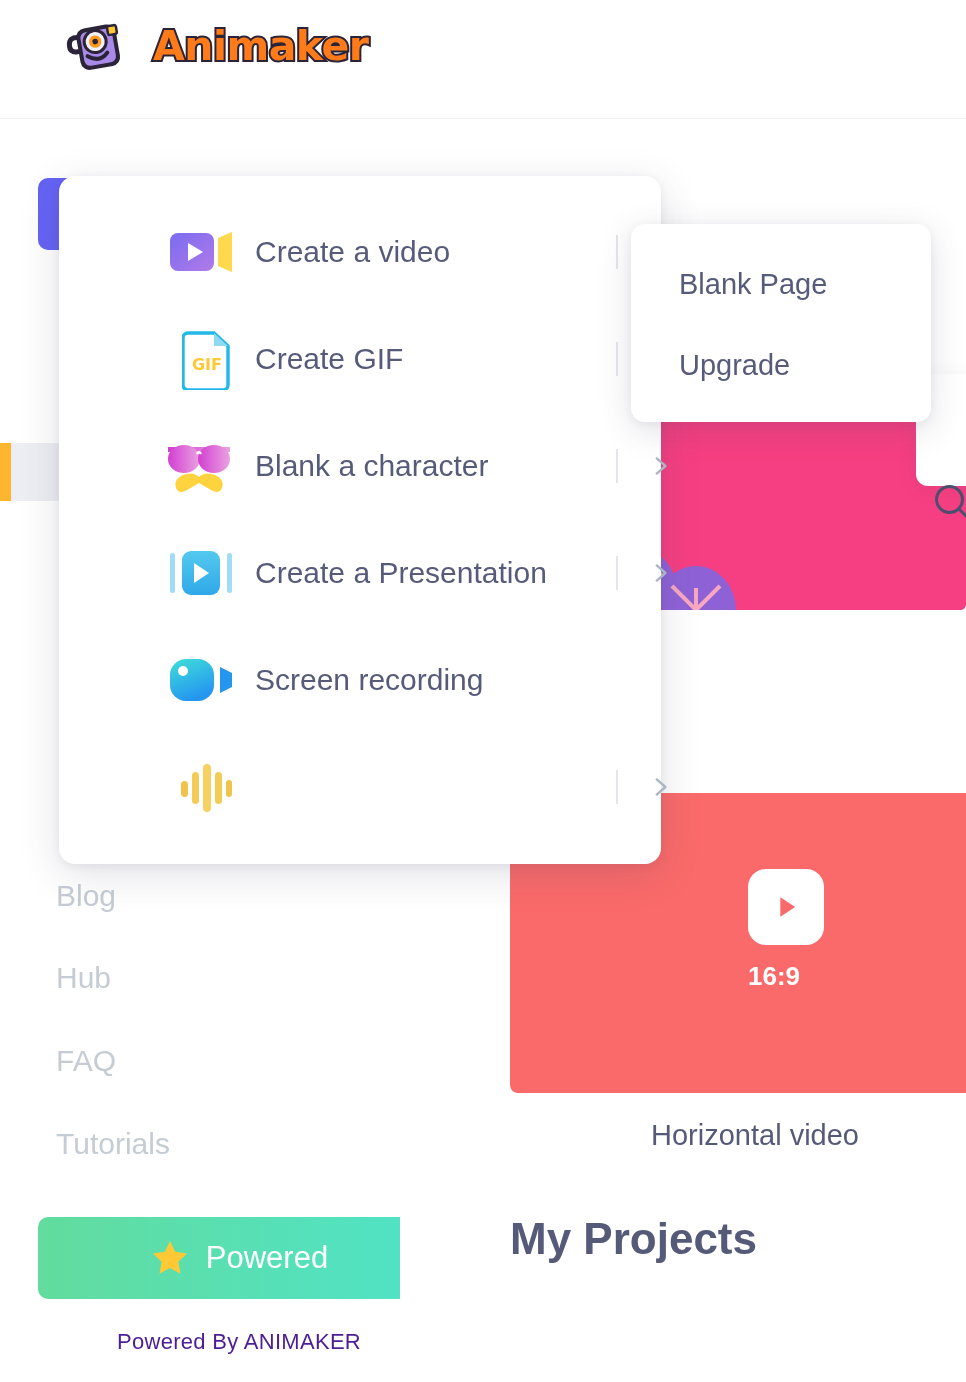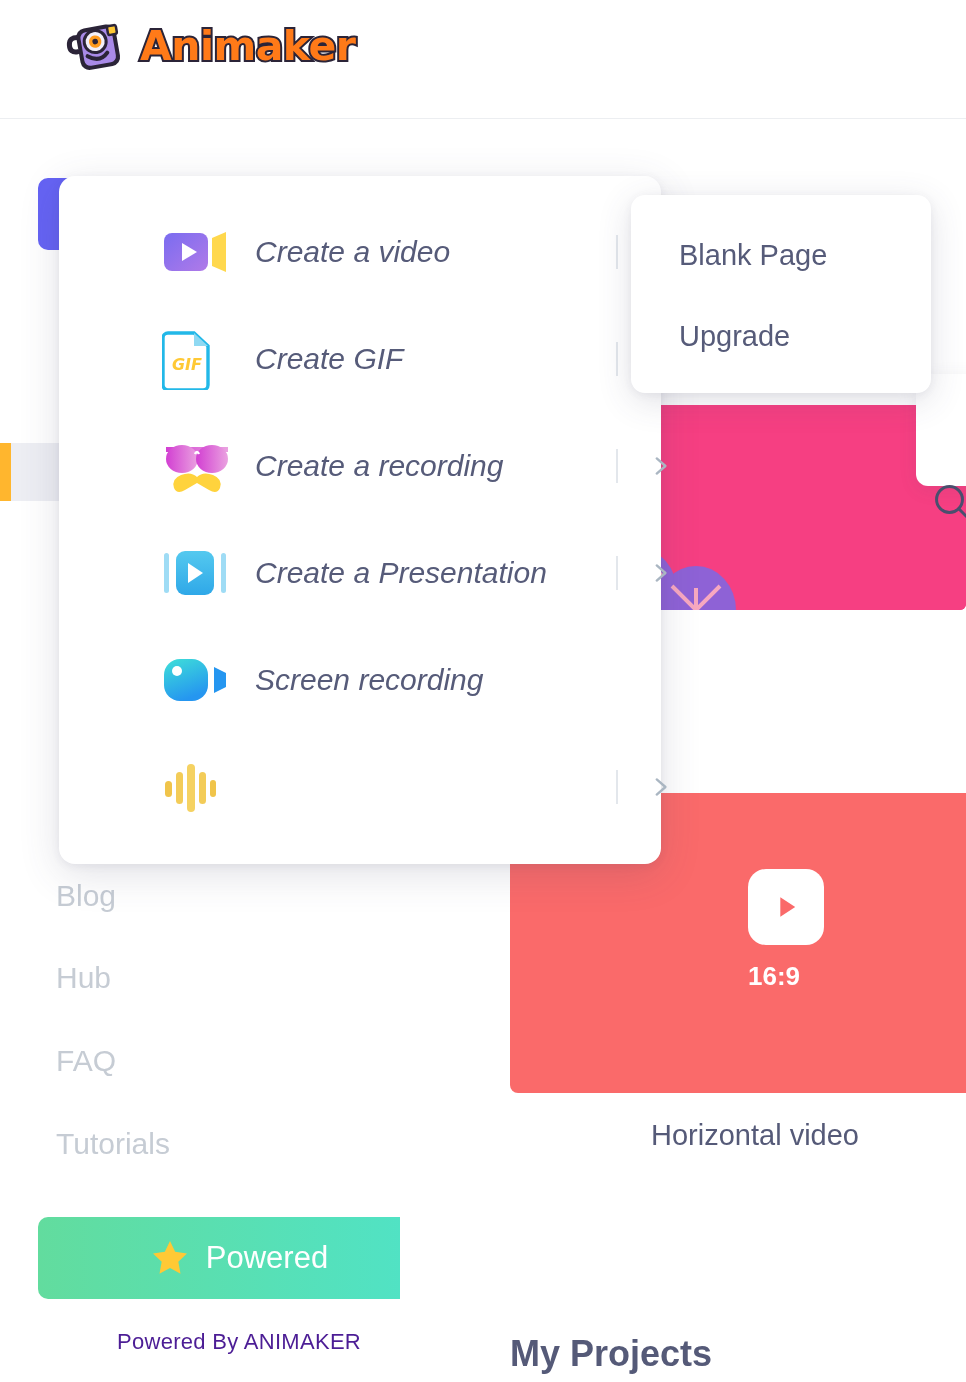--- a/index.html
+++ b/index.html
@@ -12,21 +12,21 @@
   #app { position: relative; width: 966px; height: 1382px; background: #ffffff; }
 
   
   .topbar {
     position: absolute; left: 0; top: 0; width: 966px; height: 119px;
     background: #fff; border-bottom: 1px solid #eceef1;
   }
   .logo-wrap {
     position: absolute; left: 66px; top: 10px;
     width: 262px; height: 72px;
-    display: flex; align-items: center; gap: 8px;
+    display: flex; align-items: center; gap: 21px;
   }
   .logo-mark { width: 66px; height: 64px; flex: none; }
   .logo-text {
     font-size: 41px; font-weight: bold; letter-spacing: -0.5px;
     color: #ff7a18;
     -webkit-text-stroke: 4px #2b2438;
     paint-order: stroke fill;
     font-family: "DejaVu Sans", sans-serif;
   }
 
@@ -97,53 +97,53 @@
   .vcard-ratio {
     position: absolute; left: 0; top: 168px; width: 552px;
     text-align: left; padding-left: 238px;
     font-size: 26px; font-weight: bold; color: #ffffff;
   }
   .vcard-caption {
     position: absolute; left: 110px; top: 1000px; width: 490px;
     text-align: center; font-size: 29px; color: #555a78;
   }
   .projects-heading {
-    position: absolute; left: 110px; top: 1214px;
-    font-size: 36px; font-weight: bold; color: #555a78;
+    position: absolute; left: 110px; top: 1095px;
+    font-size: 44px; font-weight: bold; color: #555a78;
   }
 
   
   .dropdown {
     position: absolute; left: 59px; top: 176px;
     width: 602px; height: 688px;
     background: #ffffff; border-radius: 16px;
     box-shadow: 0 10px 40px rgba(70,70,100,.16), 0 2px 8px rgba(70,70,100,.08);
     z-index: 40;
   }
   .menu-item {
     position: absolute; left: 0; width: 602px; height: 107px;
-    display: flex; align-items: center; cursor: pointer; font-style: italic;
+    display: flex; align-items: center; cursor: pointer;
   }
   .menu-icon {
     position: absolute; left: 103px; width: 72px; height: 60px;
-    display: flex; align-items: center; justify-content: flex-start;
+    display: flex; align-items: center; justify-content: flex-end;
   }
   .menu-icon svg { display: block; }
   .menu-label {
     position: absolute; left: 196px;
     font-size: 30px; color: #565b79; white-space: nowrap;
   }
   .menu-divider {
     position: absolute; left: 557px; width: 2px; height: 34px; background: #e3e7ec;
   }
   .menu-chev { position: absolute; left: 588px; width: 26px; height: 26px; }
 
   
   .submenu {
-    position: absolute; left: 631px; top: 195px;
+    position: absolute; left: 631px; top: 224px;
     width: 300px; height: 198px;
     background: #ffffff; border-radius: 14px;
     box-shadow: 0 8px 34px rgba(70,70,100,.16), 0 2px 8px rgba(70,70,100,.07);
     z-index: 50;
   }
   .submenu-item {
     position: absolute; left: 48px;
     font-size: 29px; color: #565b79; white-space: nowrap; cursor: pointer;
   }
 </style>
@@ -303,21 +303,21 @@
                 <stop offset="1" stop-color="#eaa2e0"></stop>
           </linearGradient>
             </defs>
           <path d="M4 10 h62 v5 h-62 z" fill="url(#gc)"></path>
           <ellipse cx="20" cy="22" rx="16" ry="14" fill="url(#gc)"></ellipse>
           <ellipse cx="50" cy="22" rx="16" ry="14" fill="url(#gc)"></ellipse>
           <path d="M33 17 q2 -4 4 0" fill="none" stroke="#ffffff" stroke-width="2.5"></path>
           <path d="M35 40 q-6 -6 -16 -2 q-10 4 -7 13 q3 7 11 2 q7 -4 12 -7 q5 3 12 7 q8 5 11 -2 q3 -9 -7 -13 q-10 -4 -16 2 z" fill="#ffd33d"></path>
         </svg>
       </span>
-      <span class="menu-label">Create a recording</span>
+      <span class="menu-label">Blank a character</span>
       <span class="menu-divider" style="top:37px;"></span>
       <svg class="menu-chev" style="top:41px;" viewBox="0 0 24 24">
         <path d="M9 5 L17 12 L9 19" fill="none" stroke="#aab6c2" stroke-width="2.2" stroke-linecap="round" stroke-linejoin="round"></path>
       </svg>
     </div>
 
     <div class="menu-item" style="top:343px;padding-left:24px;">
       <span class="menu-icon">
         <svg width="66" height="56" viewBox="0 0 66 56">
           <defs>

